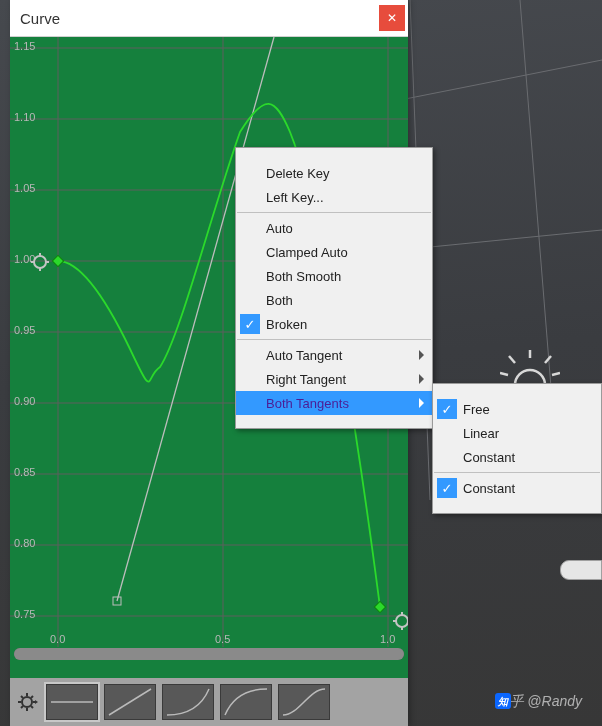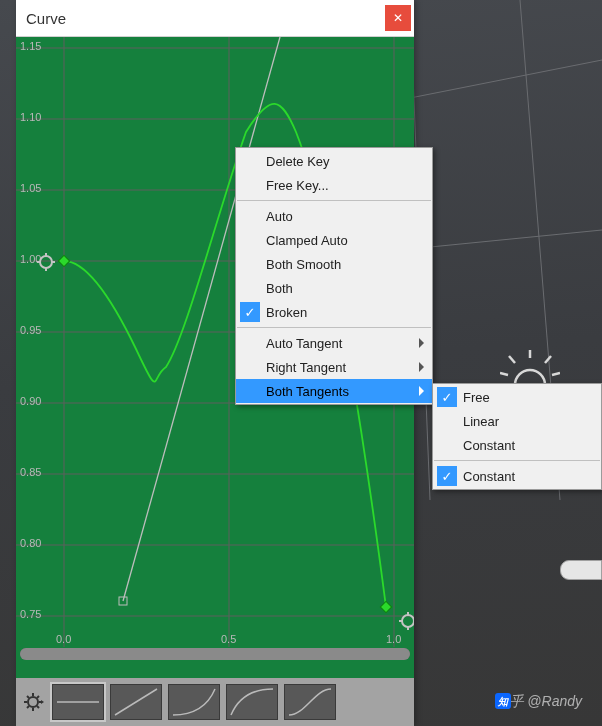--- a/index.html
+++ b/index.html
@@ -3,39 +3,39 @@
 <meta charset="utf-8">
 <style>
   html,body{margin:0;padding:0;width:602px;height:726px;overflow:hidden;font-family:Arial,Helvetica,sans-serif;font-size:13px;background:#555;}
   .scene-bg{position:absolute;left:0;top:0;width:602px;height:726px;background:linear-gradient(175deg,#46494e 0%,#3a3c40 50%,#373737 100%);}
   .scene-bg svg{position:absolute;left:0;top:0;}
   .sun-gizmo{position:absolute;left:500px;top:340px;}
   .search-bar{position:absolute;left:560px;top:560px;width:40px;height:18px;background:#e6e6e6;border:1px solid #a0a0a0;border-radius:9px 0 0 9px;}
   .watermark{position:absolute;right:20px;bottom:15px;color:rgba(255,255,255,0.6);font-size:14px;font-style:italic;}
   .watermark svg{vertical-align:middle;margin-right:4px;}
 
-  .curve-window{position:absolute;left:16px;top:0;width:398px;height:726px;background:#6d6d6d;display:flex;flex-direction:column;box-shadow:2px 0 6px rgba(0,0,0,0.3);}
+  .curve-window{position:absolute;left:10px;top:0;width:398px;height:726px;background:#6d6d6d;display:flex;flex-direction:column;box-shadow:2px 0 6px rgba(0,0,0,0.3);}
   .titlebar{height:36px;background:#fff;display:flex;align-items:center;justify-content:space-between;padding-left:10px;border-bottom:1px solid #d0d0d0;}
   .titlebar-text{color:#333;font-size:15px;}
   .close-btn{width:26px;height:26px;background:#e74c3c;color:#fff;display:flex;align-items:center;justify-content:center;margin-right:3px;cursor:pointer;font-size:12px;}
   .graph-area{flex:1;position:relative;background:#15803d;}
   .graph-area svg{position:absolute;left:0;top:0;}
   .scrollbar-h{position:absolute;left:4px;right:4px;bottom:4px;height:12px;background:#5a5a5a;border-radius:6px;}
   .scrollbar-h .thumb{position:absolute;left:0;right:0;top:0;bottom:0;background:#8a8a8a;border-radius:6px;}
   .preset-bar{height:48px;background:#a3a3a3;display:flex;align-items:center;padding:0 6px;gap:6px;}
   .gear{width:24px;height:24px;display:flex;align-items:center;justify-content:center;}
   .preset{width:50px;height:34px;background:#585858;border:1px solid #3a3a3a;position:relative;cursor:pointer;}
   .preset.selected{outline:2px solid #c8c8c8;}
   .preset svg{position:absolute;left:0;top:0;}
 
-  .ctx-menu{position:absolute;background:#f0f0f0;border:1px solid #9a9a9a;box-shadow:2px 2px 5px rgba(0,0,0,0.4);padding:1px 0;}
+  .ctx-menu{position:absolute;background:#f0f0f0;border:1px solid #9a9a9a;box-shadow:2px 2px 5px rgba(0,0,0,0.4);padding:13px 0;}
   .ctx-menu.main{left:235px;top:147px;width:196px;}
   .ctx-menu.sub{left:432px;top:383px;width:168px;}
   .menu-item{height:24px;display:flex;align-items:center;padding:0 8px 0 30px;position:relative;color:#222;cursor:default;}
-  .menu-item.highlight{background:#3399ff;color:#000000;text-align:center;}
+  .menu-item.highlight{background:#3399ff;color:#4c1d95;text-align:center;}
   .menu-sep{height:1px;background:#c0c0c0;margin:3px 1px;}
   .menu-check{position:absolute;left:4px;top:2px;width:20px;height:20px;background:#3399ff;color:#fff;display:flex;align-items:center;justify-content:center;font-size:13px;}
   .menu-arrow{position:absolute;right:8px;top:7px;width:0;height:0;border-top:5px solid transparent;border-bottom:5px solid transparent;border-left:5px solid #555;}
   .menu-item.highlight .menu-arrow{border-left-color:#fff;}
 </style>
 </head>
 <body>
 
 <div class="scene-bg">
   <svg width="602" height="726">
@@ -186,21 +186,21 @@
         </svg>
       </div>
   </div>
 </div>
 
 <div class="ctx-menu main">
   <div class="menu-item">
       <span>Delete Key</span>
     </div>
   <div class="menu-item">
-      <span>Free Key...</span>
+      <span>Left Key...</span>
     </div>
   <div class="menu-sep"></div>
   <div class="menu-item">
       <span>Auto</span>
     </div>
   <div class="menu-item">
       <span>Clamped Auto</span>
     </div>
   <div class="menu-item">
       <span>Both Smooth</span>

